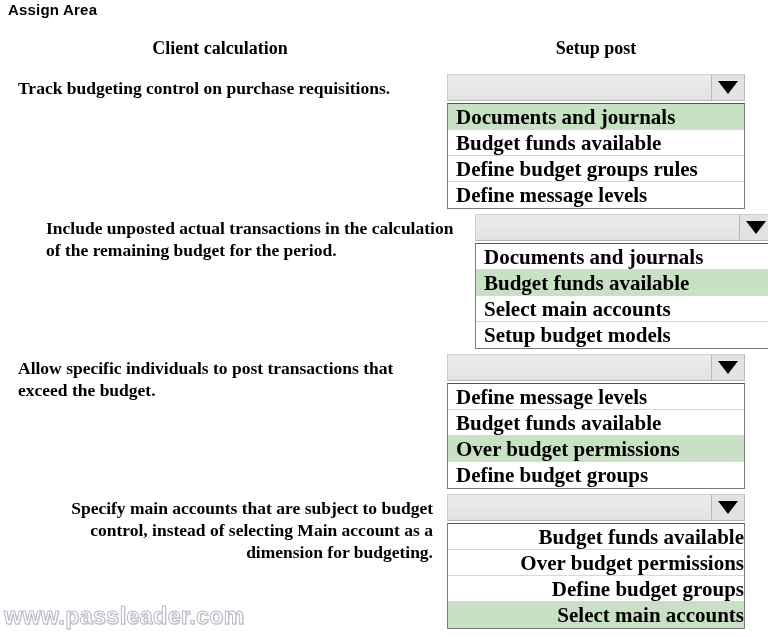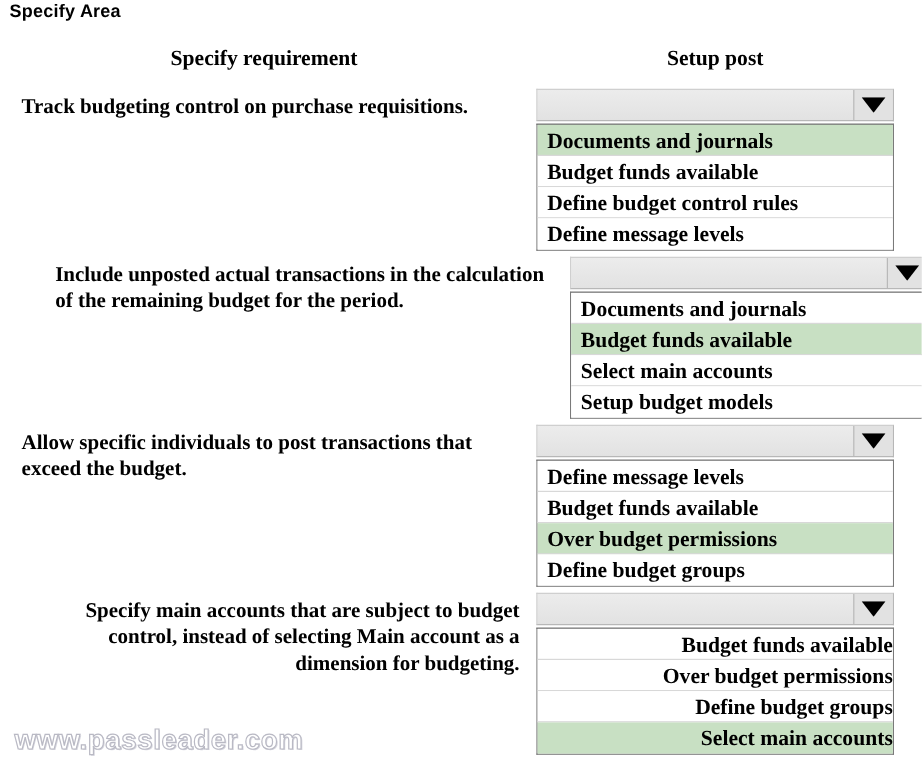--- a/index.html
+++ b/index.html
@@ -113,21 +113,21 @@
     border: 1px solid #7a7a7a;
     border-top: 1px solid #555;
     background: #ffffff;
     box-sizing: border-box;
   }
   .dd-option {
     height: 26px;
     line-height: 26px;
     padding-left: 8px;
     font-family: "Liberation Serif", serif;
-    font-size: 18px;
+    font-size: 21px;
     color: #000;
     background: #ffffff;
     border-bottom: 1px solid #d8d8d8;
     box-sizing: border-box;
     white-space: nowrap;
     overflow: hidden;
   }
   .dd-option:last-child { border-bottom: none; }
   .dd-option.selected {
     background: #c8e0c3;
@@ -140,47 +140,46 @@
     top: 603px;
     font-family: "Liberation Sans", sans-serif;
     font-weight: bold;
     font-size: 23px;
     letter-spacing: 0.5px;
     color: #ffffff;
     -webkit-text-stroke: 1px #b9b9c4;
     text-shadow: 1px 1px 0 #d8d8e0;
     white-space: nowrap;
     pointer-events: none;
-    margin-left: 8px;
   }
 </style>
 </head>
 <body>
 
-<div class="answer-area-title">Specify Area</div>
-
-<div class="col-header col-header-client">Specify requirement</div>
+<div class="answer-area-title">Assign Area</div>
+
+<div class="col-header col-header-client">Client calculation</div>
 
 <div class="col-header col-header-setup">Setup post</div>
 
 <div class="qrow qrow-1">
   <div class="requirement">Track budgeting control on purchase requisitions.</div>
   <div class="dropdown">
     <div class="dd-header">
       <div class="dd-header-face"></div>
       <div class="dd-arrow-btn">
         <svg width="20" height="13" viewBox="0 0 20 13" aria-hidden="true">
           <polygon points="0,0 20,0 10,13" fill="#000000"></polygon>
         </svg>
       </div>
     </div>
     <div class="dd-list">
       <div class="dd-option selected">Documents and journals</div>
       <div class="dd-option">Budget funds available</div>
-      <div class="dd-option">Define budget control rules</div>
+      <div class="dd-option">Define budget groups rules</div>
       <div class="dd-option">Define message levels</div>
     </div>
   </div>
 </div>
 
 <div class="qrow qrow-2">
   <div class="requirement">Include unposted actual transactions in the calculation of the remaining budget for the period.</div>
   <div class="dropdown">
     <div class="dd-header">
       <div class="dd-header-face"></div>

